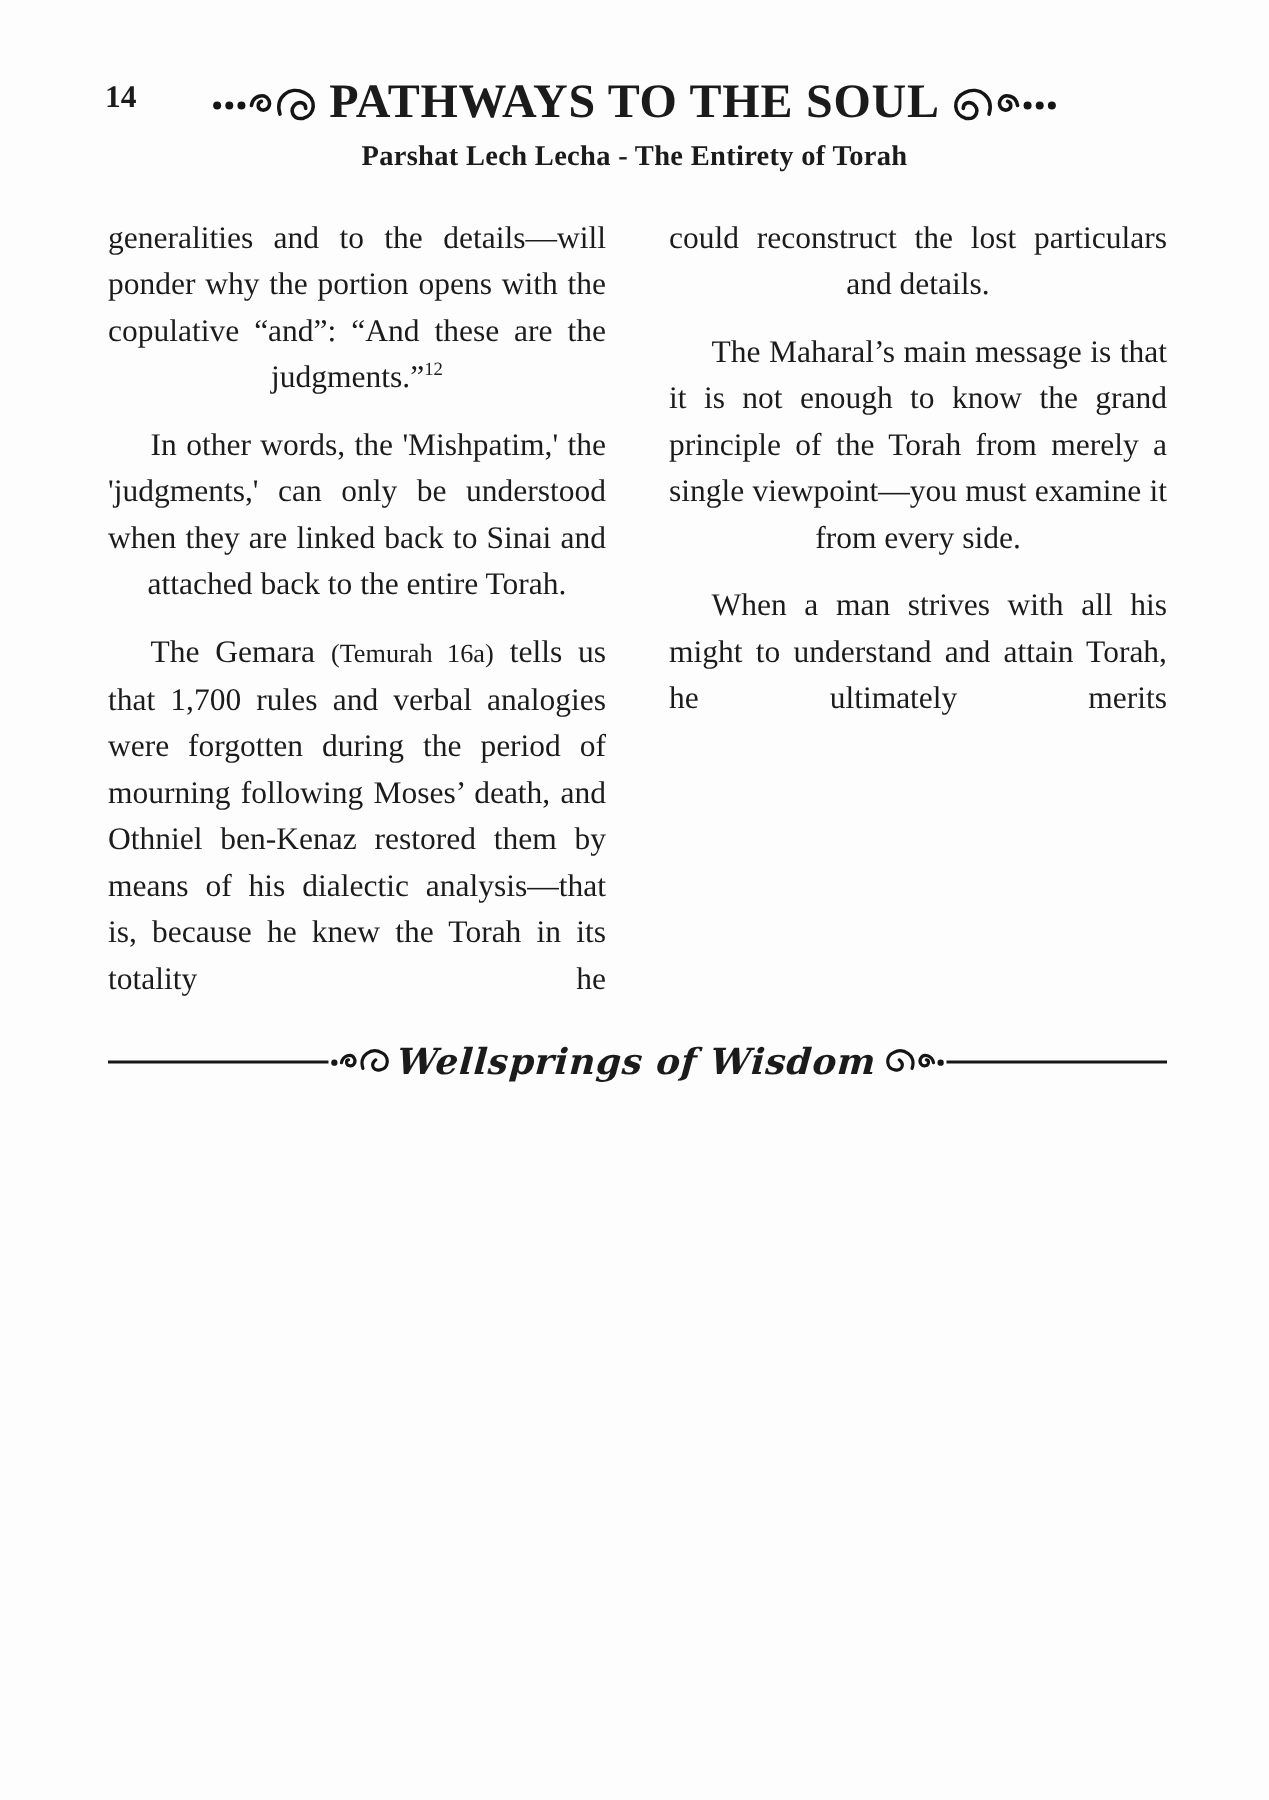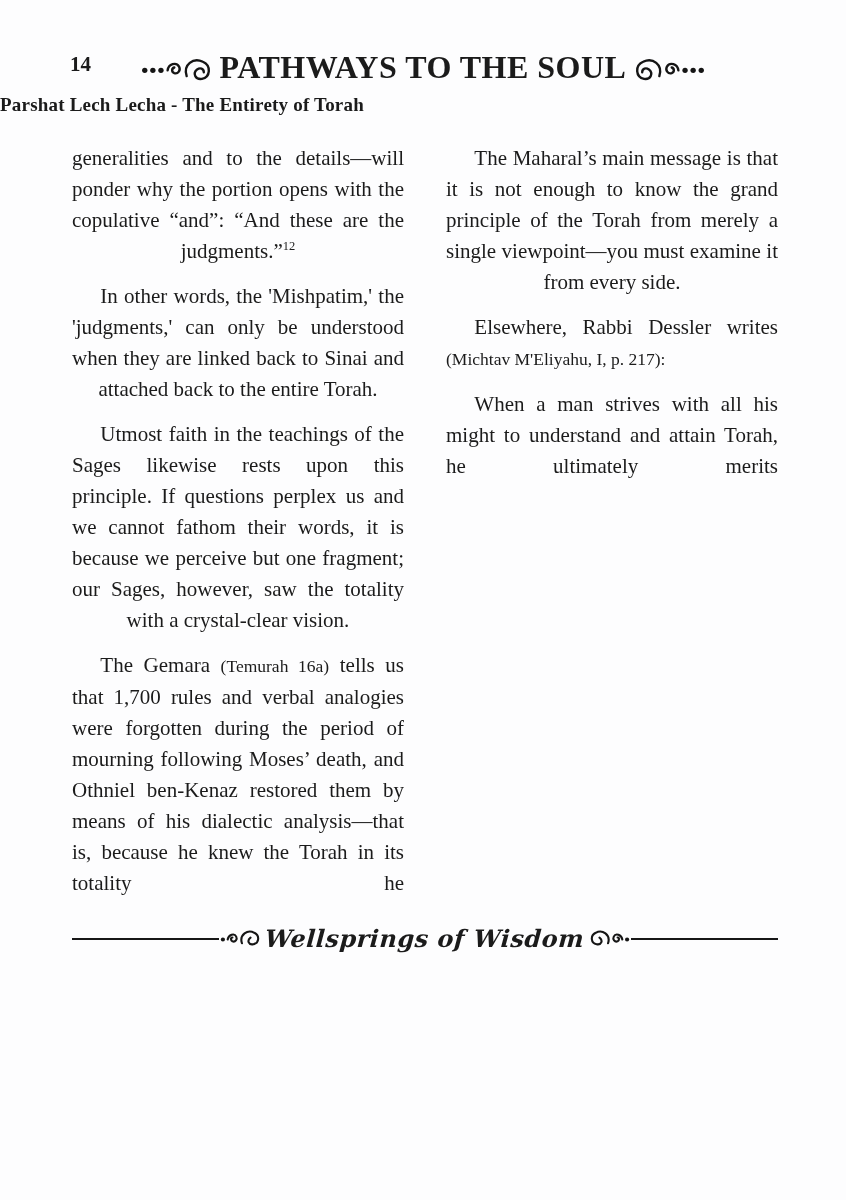--- a/index.html
+++ b/index.html
@@ -26,21 +26,21 @@
   }
   h1.title{
     margin:0;font-size:32px;font-weight:bold;letter-spacing:.5px;
     white-space:nowrap;
   }
   .flourish{flex:0 0 auto;}
   .flourish path{fill:none;stroke:#151515;stroke-width:2.5;stroke-linecap:round;}
   .flourish circle{fill:#151515;}
   .mirror{transform:scaleX(-1);}
   h2.subtitle{
-    margin:4px 0 0 0;
+    margin:4px 0 0 0;text-align:center;
     font-size:19px;font-weight:bold;letter-spacing:.2px;
   }
   
   .columns{
     display:flex;gap:42px;
     padding:0 68px 0 72px;
     margin-top:27px;
   }
   .col{flex:1 1 0;min-width:0;}
   .col p{
@@ -109,27 +109,26 @@
         </svg>
       </div>
     </div>
     <h2 class="subtitle">Parshat Lech Lecha - The Entirety of Torah</h2>
   </header>
 
   <main class="columns">
     <section class="col">
       <p class="open-cont"><span>generalities and to the details—will ponder why the portion opens with the copulative “and”: “And these are the judgments.”</span><sup class="fnref">12</sup></p>
       <p>In other words, the 'Mishpatim,' the 'judgments,' can only be understood when they are linked back to Sinai and attached back to the entire Torah.</p>
-      <p>Utmost faith in the teachings of the Sages likewise rests upon this principle. If questions perplex us and we cannot fathom their words, it is because we perceive but one fragment; our Sages, however, saw the totality with a crystal-clear vision.</p>
       <p class="runs-on"><span>The Gemara </span><span class="cite">(Temurah 16a)</span><span> tells us that 1,700 rules and verbal analogies were forgotten during the period of mourning following Moses’ death, and Othniel ben-Kenaz restored them by means of his dialectic analysis—that is, because he knew the Torah in its totality he</span></p>
     </section>
 
     <section class="col">
+      <p class="open-cont">could reconstruct the lost particulars and details.</p>
       <p>The Maharal’s main message is that it is not enough to know the grand principle of the Torah from merely a single viewpoint—you must examine it from every side.</p>
-      <p class="cite-last"><span>Elsewhere, Rabbi Dessler writes </span><span class="cite">(Michtav M'Eliyahu, I, p. 217):</span></p>
       <p class="runs-on">When a man strives with all his might to understand and attain Torah, he ultimately merits</p>
     </section>
   </main>
 
   <footer>
     <div class="divider">
       <span class="rule"></span>
       <svg class="flourish" width="44" height="20" viewBox="0 0 46 21" aria-hidden="true">
         <circle cx="4" cy="11" r="2.2"></circle>
         <path d="M9 11 c1 -5 7 -7 9 -3 c1.5 3 -1 6 -4 5 c-2 -1 -2 -4 0 -4"></path>

